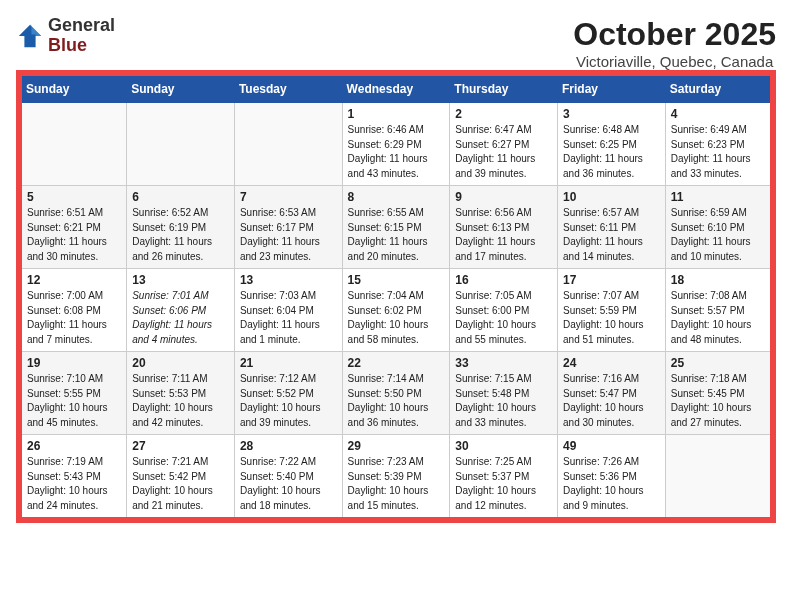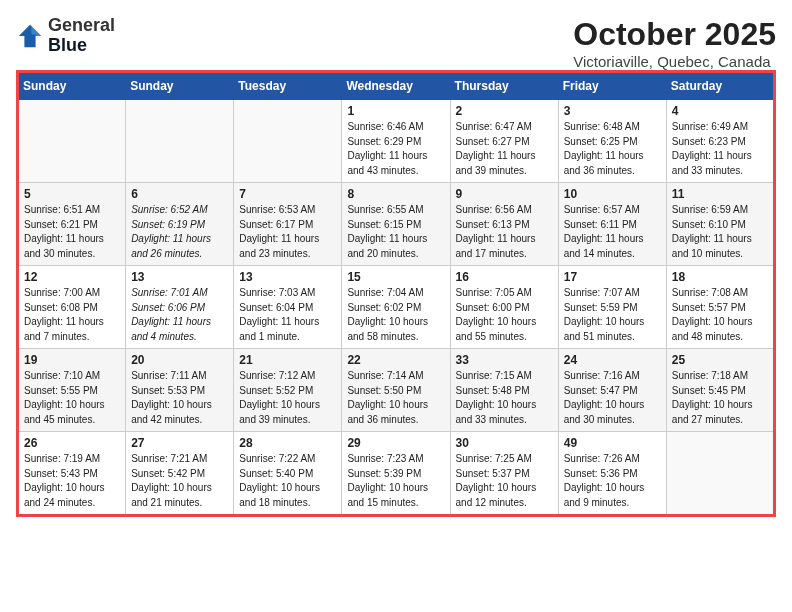--- a/index.html
+++ b/index.html
@@ -26,42 +26,42 @@
       line-height: 1.1;
     }
     .logo-general {
       font-size: 18px;
       font-weight: bold;
       color: #333;
     }
     .logo-blue {
       font-size: 18px;
       font-weight: bold;
-      color: #0f172a;
+      color: #7f1d1d;
     }
     .logo-icon {
       width: 28px;
       height: 28px;
     }
     .title-block {
-      text-align: left;
+      text-align: center;
     }
     .month-year {
       font-size: 32px;
       font-weight: bold;
       color: #222;
     }
     .location {
       font-size: 15px;
       color: #444;
     }
     .calendar {
       width: 100%;
       border-collapse: collapse;
-      border: 3px solid #ef4444;
+      border: 6px solid #ef4444;
     }
     .calendar th {
       background-color: #2255a4;
       color: #fff;
       font-size: 12px;
       font-weight: bold;
       padding: 6px 4px;
       text-align: left;
       border: 1px solid #2255a4;
     }
@@ -165,21 +165,21 @@
       <tr>
         <td>
           <span class="day-num">5</span>
           <div class="day-info" style="white-space: pre-line;">Sunrise: 6:51 AM
 Sunset: 6:21 PM
 Daylight: 11 hours
 and 30 minutes.</div>
         </td>
         <td>
           <span class="day-num">6</span>
-          <div class="day-info" style="white-space: pre-line; font-style: italic;">Sunrise: 6:52 AM
+          <div class="day-info" style="white-space: pre-line;">Sunrise: 6:52 AM
 Sunset: 6:19 PM
 Daylight: 11 hours
 and 26 minutes.</div>
         </td>
         <td>
           <span class="day-num">7</span>
           <div class="day-info" style="white-space: pre-line;">Sunrise: 6:53 AM
 Sunset: 6:17 PM
 Daylight: 11 hours
 and 23 minutes.</div>

